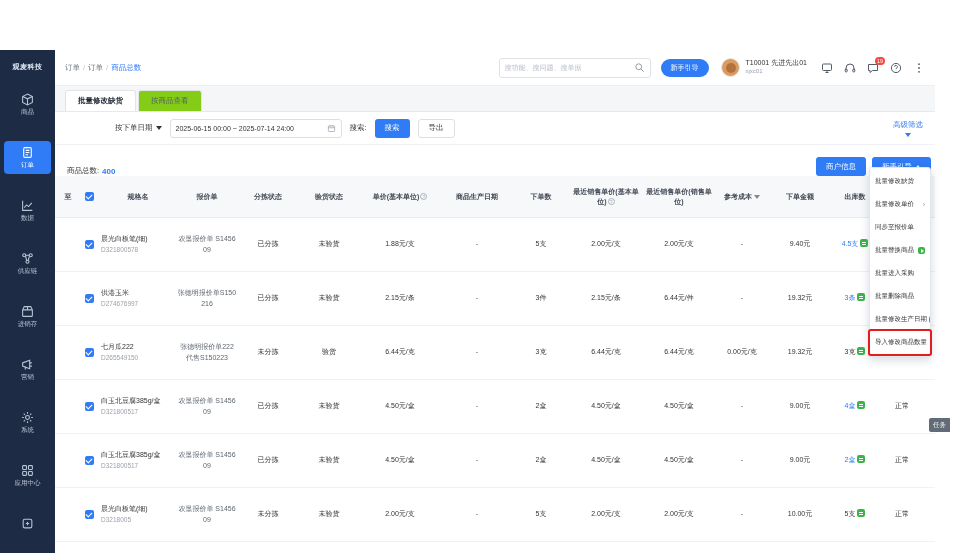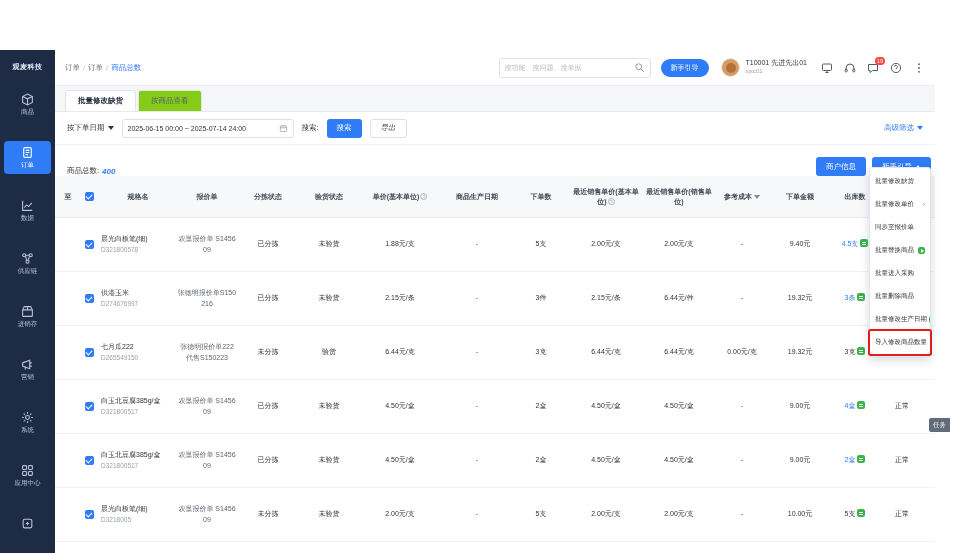--- a/index.html
+++ b/index.html
@@ -36,36 +36,36 @@
   .tb-ic svg{width:12px;height:12px;stroke:currentColor;fill:none;stroke-width:1;display:block;}
   .badge{position:absolute;top:-5px;right:-6px;background:#f5483d;color:#fff;font-size:5.5px;height:8px;line-height:8px;padding:0 2px;border-radius:4px;}
 
   
   .tabs{height:26px;background:#f4f6f8;display:flex;align-items:flex-end;padding:5px 0 0 10px;border-bottom:1px solid #e6e9ee;gap:2px;}
   .tab{height:21px;line-height:20px;padding:0 12px;font-size:7.5px;color:#55606e;background:#84cc16;border:1px solid #e1e5ea;border-bottom:none;border-radius:3px 3px 0 0;cursor:pointer;}
   .tab.active{background:#fff;color:#1f2733;font-weight:bold;}
 
   
   .filterbar{height:32px;display:flex;align-items:center;gap:8px;padding:0 12px;background:#fff;}
-  .f-dd{font-size:7.5px;color:#333;display:flex;align-items:center;gap:3px;cursor:pointer;}
+  .f-dd{font-size:7.5px;color:#333;display:flex;align-items:center;gap:3px;cursor:pointer;margin-left:48px;}
   .caret-dn{width:0;height:0;border-left:3px solid transparent;border-right:3px solid transparent;border-top:4px solid currentColor;display:inline-block;}
   .caret-up{width:0;height:0;border-left:3px solid transparent;border-right:3px solid transparent;border-bottom:4px solid currentColor;display:inline-block;}
   .date-input{width:172px;height:19px;border:1px solid #dcdfe5;border-radius:3px;display:flex;align-items:center;justify-content:space-between;padding:0 5px;font-size:7px;color:#333;cursor:pointer;}
   .date-input svg{width:9px;height:9px;stroke:#9aa3ad;fill:none;stroke-width:1;}
   .f-label{font-size:7.5px;color:#333;text-align:center;}
   .f-input{width:195px;height:19px;border:1px solid #dcdfe5;border-radius:3px;font-size:7px;padding:0 5px;color:#333;outline:none;font-family:inherit;}
   .f-input::placeholder{color:#b3bac4;}
   .btn-blue{height:19px;padding:0 10px;background:#2f7cf6;color:#fff;font-size:7.5px;border:none;border-radius:3px;display:inline-flex;align-items:center;gap:3px;cursor:pointer;font-family:inherit;}
-  .btn-white{height:19px;padding:0 10px;background:#fff;color:#333;font-size:7.5px;border:1px solid #dcdfe5;border-radius:3px;display:inline-flex;align-items:center;cursor:pointer;font-family:inherit;font-style:italic;}
-  .adv{margin-left:auto;color:#2f7cf6;font-size:7.5px;display:flex;align-items:center;gap:3px;cursor:pointer;}
+  .btn-white{height:19px;padding:0 10px;background:#fff;color:#333;font-size:7.5px;border:1px solid #dcdfe5;border-radius:3px;display:inline-flex;align-items:center;cursor:pointer;font-family:inherit;}
+  .adv{margin-left:auto;color:#2f7cf6;font-size:7.5px;display:flex;align-items:center;gap:3px;cursor:pointer;flex-direction:column;}
 
   
   .summarybar{height:32px;display:flex;align-items:flex-end;padding:0 4px 0 12px;border-top:1px solid #f0f2f5;}
   .sum-label{font-size:7.5px;color:#333;}
-  .sum-value{color:#2f7cf6;font-weight:bold;font-size:8px;margin-left:3px;font-style:italic;}
+  .sum-value{color:#2f7cf6;font-weight:bold;font-size:8px;margin-left:3px;}
   .sum-actions{margin-left:auto;display:flex;gap:6px;}
 
   
   .thead{display:flex;align-items:center;background:#f7f8fa;border-bottom:1px solid #e8eaee;min-height:42px;padding-left:3px;}
   .hcell{font-size:7px;color:#454c57;font-weight:bold;text-align:center;line-height:1.35;padding:2px 1px;}
   .trow{display:flex;align-items:center;border-bottom:1px solid #f0f2f5;min-height:54px;padding-left:3px;}
   .cell{font-size:7px;color:#333;text-align:center;padding:3px 1px;word-break:break-all;line-height:1.45;}
   .spec{text-align:left;}
   .name{color:#333;}
   .code{color:#9aa3ad;font-size:6.5px;margin-top:1px;}

